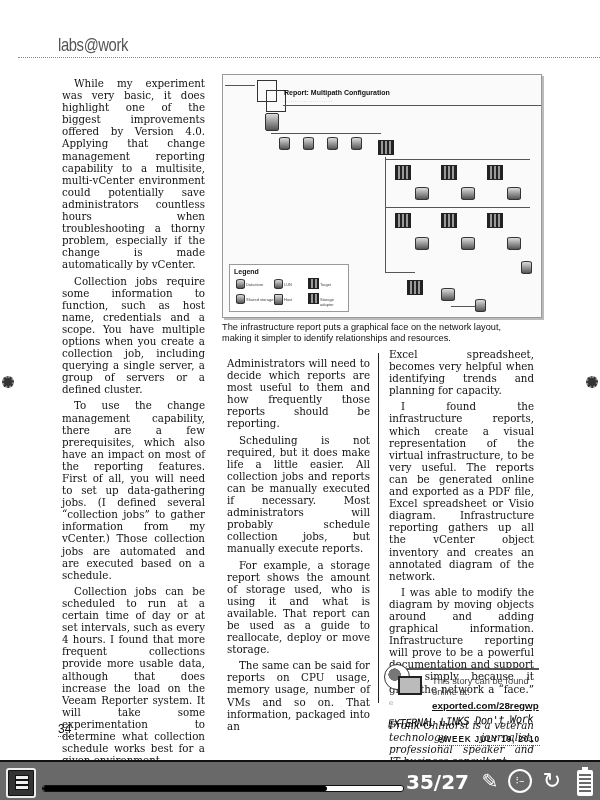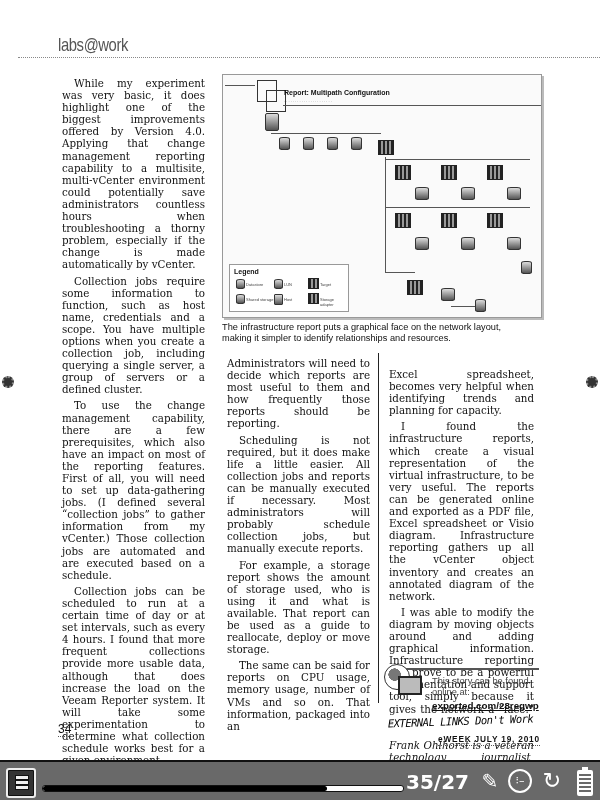--- a/index.html
+++ b/index.html
@@ -7,21 +7,21 @@
          font-family:"DejaVu Serif", serif; color:#111; }
   .page { position:absolute; left:0; top:0; width:600px; height:760px; background:#fff; }
   .header-title { position:absolute; left:58px; top:34px; font-family:"Liberation Sans", sans-serif;
          font-size:19px; color:#555; letter-spacing:-0.5px; transform:scaleX(0.78); transform-origin:left; }
   .header-rule { position:absolute; left:18px; right:0; top:57px; border-top:1px dotted #888; }
   .col { position:absolute; font-size:10.3px; line-height:12.1px; text-align:justify; }
   .col p { margin:4px; text-indent:12px; }
   .col p.noindent { text-indent:0; }
   .col1 { left:58px; top:73px; width:151px; }
   .col2 { left:223px; top:353px; width:151px; }
-  .col3 { left:385px; top:364px; width:153px; }
+  .col3 { left:385px; top:344px; width:153px; }
   .vrule { position:absolute; width:1px; background:#222; }
   .subhead { font-family:"Liberation Sans", sans-serif; font-weight:bold; font-size:12.5px;
              margin:10px 0 1px 0; text-indent:0 !important; }
   .bio { font-style:italic; text-indent:0 !important; margin-top:10px !important; }
   .endmark { font-size:7px; color:#999; }
   .figure { position:absolute; left:222px; top:74px; width:318px; height:242px; border:1px solid #999;
             background-color:#fafafa;
             background-image:radial-gradient(#bbb 0.6px, transparent 0.7px);
             background-size:4px 4px; box-shadow:2px 2px 0 #bbb; overflow:hidden; }
   .caption { position:absolute; left:222px; top:321px; width:320px; font-family:"Liberation Sans", sans-serif;

